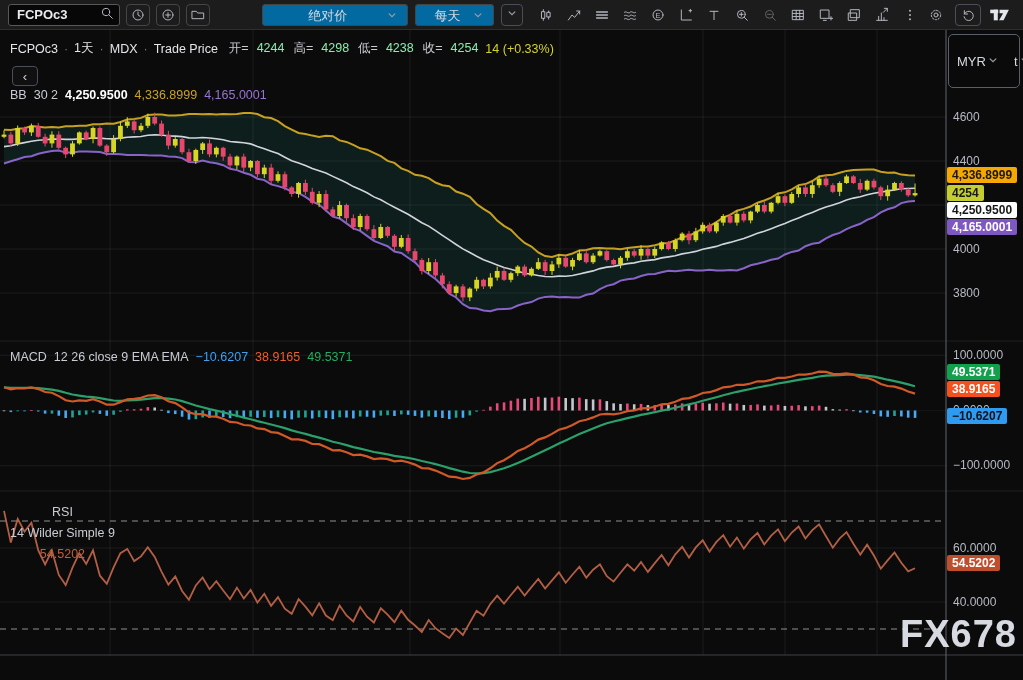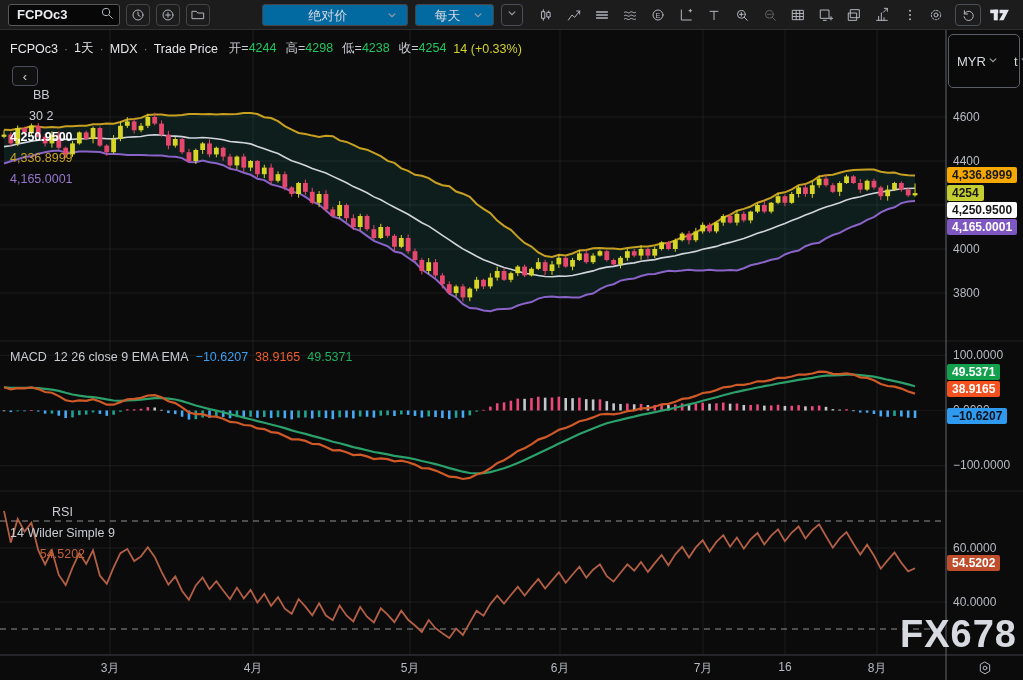--- a/index.html
+++ b/index.html
@@ -27,26 +27,26 @@
   .tb-btn.boxed{border:1px solid #4a4e58;width:26px;height:22px;}
   #tb-icons{display:flex;align-items:center;margin-left:10px;gap:2px;}
   #tb-right{display:flex;align-items:center;margin-left:auto;padding-right:10px;gap:6px;}
   .dim svg{opacity:.45;}
 
   
   .legend{position:absolute;display:flex;align-items:center;gap:7px;font-size:12.5px;z-index:5;white-space:nowrap;}
   #legend-main{left:10px;top:40px;color:#e4e6ea;}
   #legend-main .sep{color:#787b84;margin:0 -1px;}
   #legend-main .k{color:#c9ccd3;}
-  #legend-main .v{color:#22c55e;}
+  #legend-main .v{color:#86efac;margin-left:8px;}
   #legend-main .chg{color:#d3d32c;}
   #back-btn{position:absolute;left:12px;top:66px;width:26px;height:20px;border:1px solid #4a4e58;border-radius:4px;
             background:rgba(20,20,20,.6);color:#cfd3dc;display:flex;align-items:center;justify-content:center;
             font-size:13px;z-index:5;cursor:pointer;padding:0;}
-  #legend-bb{left:10px;top:88px;color:#c9ccd3;flex-direction:column;}
+  #legend-bb{left:10px;top:88px;color:#c9ccd3;}
   #legend-bb .basis{color:#fff;font-weight:bold;}
   #legend-bb .upper{color:#c9a227;}
   #legend-bb .lower{color:#9575cd;}
   #legend-macd{left:10px;top:350px;color:#c9ccd3;}
   #legend-macd .hist{color:#3ba0f2;}
   #legend-macd .macd{color:#ef5d2a;}
   #legend-macd .sig{color:#1fae62;}
   #legend-rsi{left:10px;top:505px;color:#c9ccd3;flex-direction:column;}
   #legend-rsi .val{color:#c3603a;}
 
@@ -793,24 +793,15 @@
           </svg></span>
     </div>
     <div class="rc-row">
       <span class="cv">t</span>
       <span class="ddch sm"><svg width="14" height="14" viewBox="0 0 24 24" fill="none" stroke="#9a9da6" stroke-width="2" stroke-linecap="round">
             <path d="M7 10l5 5 5-5"></path>
           </svg></span>
     </div>
   </div>
 
-  <div id="time-axis">
-    <span id="ta-labels"><span class="tlabel" style="left: 110px;">3月</span><span class="tlabel" style="left: 253px;">4月</span><span class="tlabel" style="left: 410px;">5月</span><span class="tlabel" style="left: 560px;">6月</span><span class="tlabel" style="left: 703px;">7月</span><span class="tlabel" style="left: 785px;">16</span><span class="tlabel" style="left: 877px;">8月</span></span>
-    <span id="ta-corner">
-        <svg width="16" height="16" viewBox="0 0 24 24" fill="none" stroke="#b2b5be" stroke-width="1.5" stroke-linecap="round" stroke-linejoin="round">
-          <path d="M12 3.2l7 4v9.6l-7 4-7-4V7.2z"></path>
-          <circle cx="12" cy="12" r="2.8"></circle>
-        </svg>
-      </span>
-  </div>
 
   <div id="watermark">FX678</div>
 </div>
 
 </body></html>

